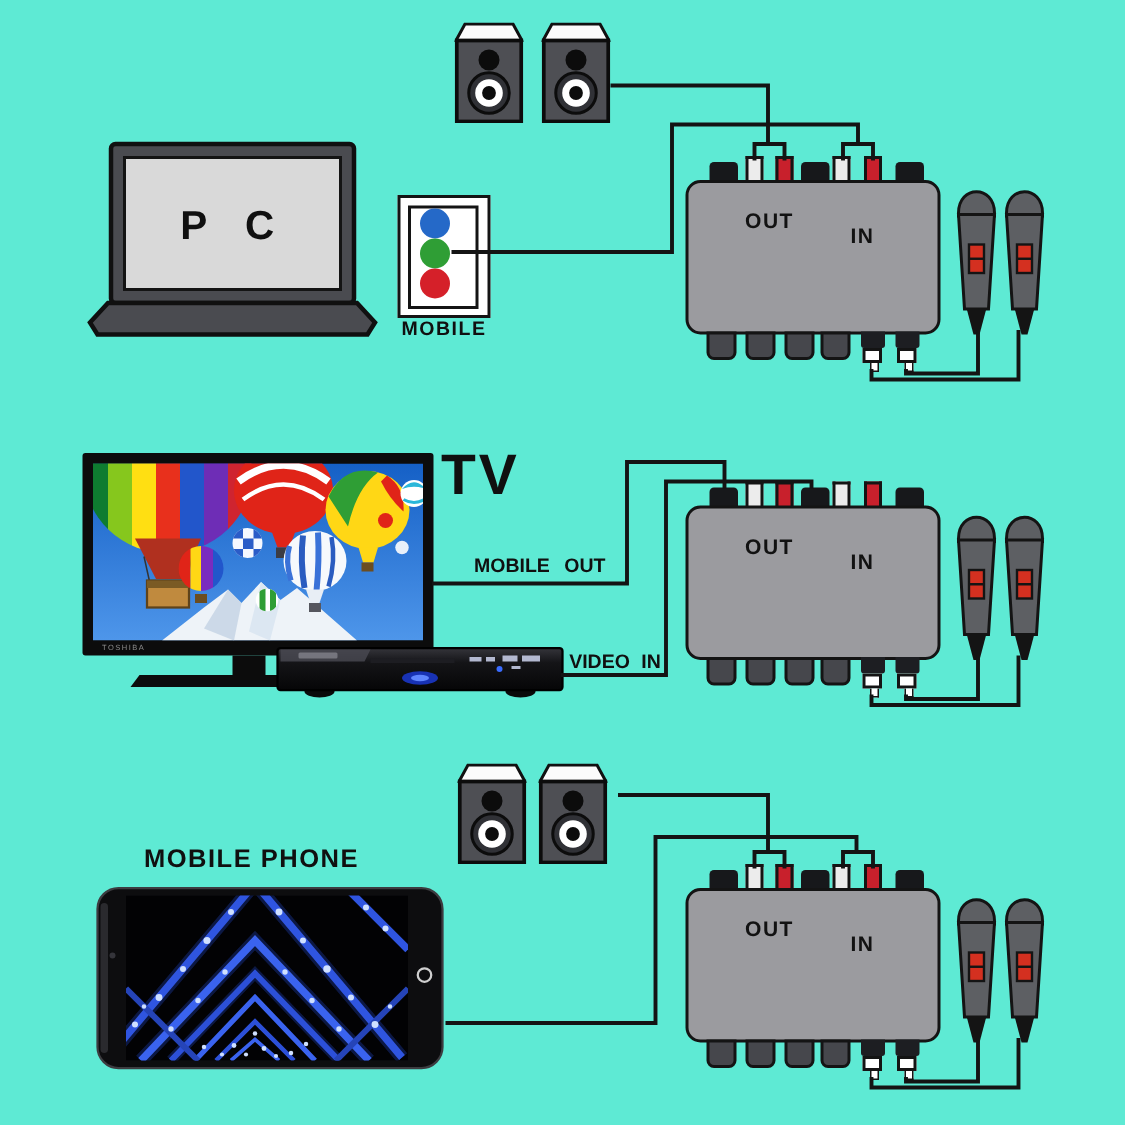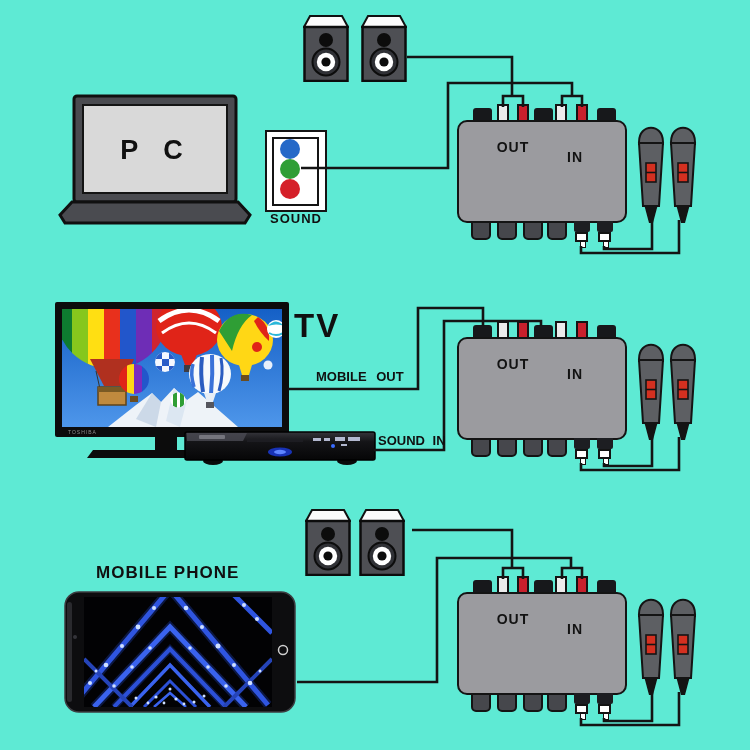--- a/index.html
+++ b/index.html
@@ -8,21 +8,21 @@
   #canvas *{box-sizing:border-box;}
   .abs{position:absolute;}
   svg.part{position:absolute;overflow:visible;}
   
   #wires{position:absolute;left:0;top:0;z-index:10;pointer-events:none;}
   #wires path{fill:none;stroke:#141414;stroke-width:2.6px;}
   
   .lbl{position:absolute;z-index:12;color:#101010;font-weight:bold;white-space:nowrap;}
   #pc-label{left:83px;top:135px;width:146px;text-align:center;font-size:27px;letter-spacing:9px;}
   #sound-label{left:256px;top:211px;width:80px;text-align:center;font-size:13px;letter-spacing:1px;}
-  #tv-label{left:294px;top:307px;font-size:33px;letter-spacing:2px;}
+  #tv-label{left:294px;top:296px;font-size:38px;letter-spacing:2px;}
   #video-out-label{left:316px;top:369px;width:86px;text-align:center;font-size:13px;word-spacing:6px;}
   #video-in-label{left:378px;top:433px;width:64px;text-align:center;font-size:13px;word-spacing:4px;}
   #phone-label{left:96px;top:563px;width:170px;text-align:left;font-size:17px;letter-spacing:1px;}
   
   .mixer{position:absolute;left:457px;width:170px;height:103px;z-index:4;}
   .mbox{position:absolute;left:0;top:0;width:170px;height:103px;background:#9b9b9f;
         border:2.5px solid #141414;border-radius:10px;}
   .mlabel{position:absolute;z-index:5;font-size:14px;font-weight:bold;color:#121212;
           text-align:center;letter-spacing:1px;margin-top:12px;}
   .mlabel.out{left:34px;top:7px;width:44px;}
@@ -87,21 +87,21 @@
     <rect x="33" y="15" width="144" height="88" fill="#d9d9d9" stroke="#141414" stroke-width="2"></rect>
     <path d="M22 112 L188 112 L200 125 L195 133 L15 133 L10 125 Z" fill="#4a4b50" stroke="#101010" stroke-width="3"></path>
   </svg>
   <div class="lbl" id="pc-label">P C</div>
 
   <div class="abs" style="left:265px;top:130px;width:62px;height:82px;background:#fff;border:2.5px solid #141414;z-index:3"></div>
   <div class="abs" style="left:272px;top:137px;width:47px;height:69px;background:#fff;border:2px solid #141414;z-index:3"></div>
   <div class="abs" style="left:280px;top:139px;width:20px;height:20px;border-radius:50%;background:#2569c8;z-index:4"></div>
   <div class="abs" style="left:280px;top:159px;width:20px;height:20px;border-radius:50%;background:#2f9e35;z-index:4"></div>
   <div class="abs" style="left:280px;top:179px;width:20px;height:20px;border-radius:50%;background:#d52029;z-index:4"></div>
-  <div class="lbl" id="sound-label">SOUND</div>
+  <div class="lbl" id="sound-label">MOBILE</div>
 
   <div class="mixer" style="top:120px">
     <div class="con-black cb1"></div>
     <div class="plug-white pw1"></div>
     <div class="plug-red pr1"></div>
     <div class="con-black cb2"></div>
     <div class="plug-white pw2"></div>
     <div class="plug-red pr2"></div>
     <div class="con-black cb3"></div>
     <div class="mbox"></div>
@@ -217,21 +217,21 @@
       </g>
 
       <circle cx="213" cy="63" r="4.5" fill="#e8f0fa"></circle>
     </g>
     <text x="13" y="131.5" font-size="5" fill="#8d8d8d" letter-spacing="1">TOSHIBA</text>
     <rect x="100" y="135" width="22" height="13" fill="#0c0c0c"></rect>
     <polygon points="38,148 196,148 202,156 32,156" fill="#0c0c0c"></polygon>
   </svg>
   <div class="lbl" id="tv-label">TV</div>
   <div class="lbl" id="video-out-label">MOBILE OUT</div>
-  <div class="lbl" id="video-in-label">SOUND IN</div>
+  <div class="lbl" id="video-in-label">VIDEO IN</div>
 
   <svg class="part" style="left:185px;top:429px;z-index:4" width="190" height="37" viewBox="0 0 190 37">
     <defs>
       <linearGradient id="dvdg" x1="0" y1="0" x2="0" y2="1">
         <stop offset="0" stop-color="#35353b"></stop>
           <stop offset="0.35" stop-color="#141417"></stop>
           <stop offset="1" stop-color="#060607"></stop>
       </linearGradient>
     </defs>
     <ellipse cx="28" cy="32" rx="10" ry="4" fill="#0a0a0a"></ellipse>

